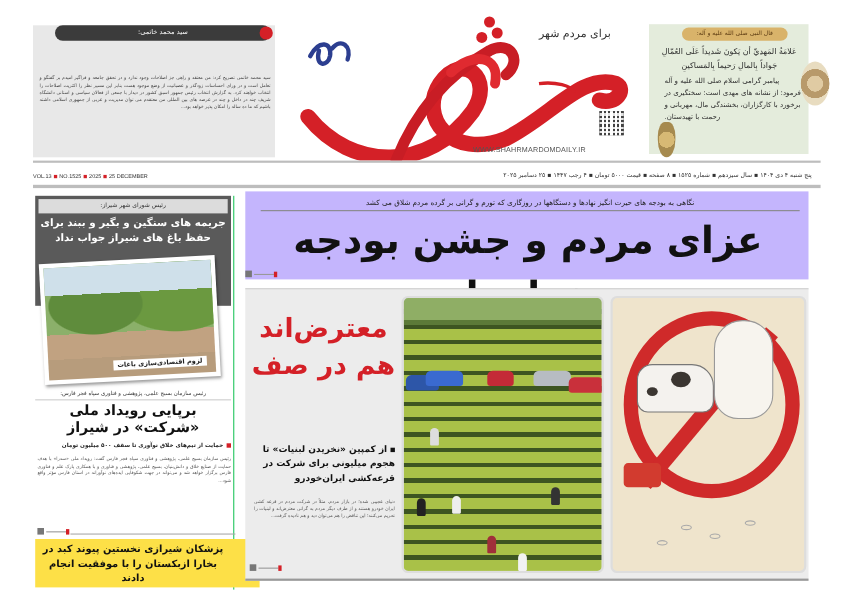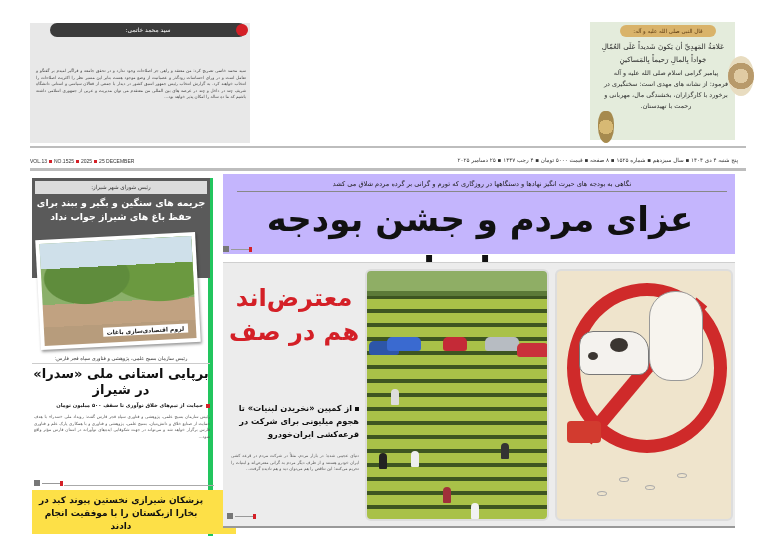--- a/index.html
+++ b/index.html
@@ -21,32 +21,32 @@
   .slogan { position: absolute; left: 230px; top: 20px; font-size: 10px; color: #333; }
   .qr { position: absolute; left: 285px; top: 95px; width: 22px; height: 22px; background:
        repeating-linear-gradient(90deg, #222 0 2px, #fff 2px 4px),
        #222; opacity: .85; }
   .qr-inner { position: absolute; inset: 0; background: repeating-linear-gradient(0deg, transparent 0 2px, rgba(255,255,255,.85) 2px 4px); }
   .website { position: absolute; left: 170px; top: 127px; font-size: 6.5px; color: #555; letter-spacing: .2px; font-family: "Liberation Sans", sans-serif; }
 
   .hadith-box { position: absolute; left: 572px; top: 16px; width: 145px; height: 118px; background: #e4ecdc; }
   .hadith-tag { position: absolute; left: 30px; top: 3px; width: 96px; height: 12px; border-radius: 6px; background: #d9b36a; font-size: 5.5px; text-align: center; line-height: 12px; color: #5b3a11; }
   .hadith-arabic { position: absolute; left: 4px; top: 18px; width: 138px; font-size: 7.2px; text-align: center; line-height: 13px; color: #2d2d2d; }
-  .hadith-fa { position: absolute; left: 14px; top: 46px; width: 124px; font-size: 6.4px; text-align: center; line-height: 11px; color: #2d2d2d; }
+  .hadith-fa { position: absolute; left: 14px; top: 46px; width: 124px; font-size: 6.4px; text-align: left; line-height: 11px; color: #2d2d2d; }
   .ornament-r { position: absolute; left: 710px; top: 50px; width: 26px; height: 40px; border-radius: 50%; background: radial-gradient(circle, #e0cba3 0 30%, #b89a6b 31% 55%, #e8dcc0 56%); }
   .ornament-l { position: absolute; left: 580px; top: 105px; width: 16px; height: 32px; border-radius: 40% 40% 50% 50%; background: radial-gradient(circle, #d7b974 0 40%, #a68a4e 41%); }
 
   .rule { position: absolute; left: 12px; height: 2px; background: #bdbdbd; }
 
   .dateline-left { position: absolute; left: 12px; top: 152px; font-size: 5px; color: #333; font-family: "Liberation Sans", sans-serif; }
   .dateline-left .sq { display: inline-block; width: 3px; height: 3px; background: #d42027; margin: 0 2px; vertical-align: middle; }
   .dateline-right { position: absolute; right: 20px; top: 151px; font-size: 5.6px; color: #333; }
 
   
-  .lc { position: absolute; left: 12px; top: 172px; width: 183px; height: 358px; border-right: 5px solid #22c55e; }
+  .lc { position: absolute; left: 12px; top: 172px; width: 183px; height: 358px; border-right: 1px solid #22c55e; }
   .lc-dark { position: absolute; left: 2px; top: 0; width: 178px; height: 100px; background: #5a5a5a; }
   .lc-dark .kicker { position: absolute; left: 3px; top: 3px; width: 172px; height: 13px; background: #dcdcdc; font-size: 5.5px; text-align: center; line-height: 13px; color: #333; }
   .lc-dark .head { position: absolute; left: 3px; top: 18px; width: 172px; font-size: 9.4px; font-weight: bold; line-height: 14px; text-align: center; color: #fff; }
 
   .photo-card { position: absolute; left: 8px; top: 58px; width: 160px; height: 110px; transform: rotate(-3deg); background: #fff; padding: 4px; box-shadow: 1px 2px 3px rgba(0,0,0,.4); }
   .photo { width: 100%; height: 100%; background:
       linear-gradient(180deg, #cfe0ea 0 25%, transparent 25%),
       radial-gradient(ellipse at 30% 35%, #5f8c3c 0 28%, transparent 29%),
       radial-gradient(ellipse at 80% 30%, #6b9940 0 32%, transparent 33%),
       linear-gradient(180deg, #8bb06a 0 60%, #c1a281 60% 82%, #b79c7c 82%);
@@ -103,20 +103,37 @@
 <div class="page">
 
   <div class="left-box rtl">
     <div class="tag">
       <span>سید محمد خاتمی:</span>
       <span class="tag-dot"></span>
     </div>
     <div class="body">سید محمد خاتمی تصریح کرد: من معتقد و راهی جز اصلاحات وجود ندارد و در تحقق جامعه و فراگیر امیدم بر گفتگو و تعامل است و در ورای احساسات زودگذر و عصبانیت از وضع موجود هست بنابر این مسیر نظر را اکثریت اصلاحات را انتخاب خواهند کرد. به گزارش انتخاب رئیس جمهور اسبق کشور در دیدار با جمعی از فعالان سیاسی و استانی دانشگاه شریف چند در داخل و چند در عرصه های بین المللی من معتقدم می توان مدیریت و عربی از جمهوری اسلامی داشته باشیم که ما ده ساله را امکان پذیر خواهد بود...</div>
   </div>
 
+  <div class="logo-wrap">
+    <svg class="logo-svg" width="330" height="140" viewBox="0 0 330 140">
+      <path d="M20 100 C 60 150, 130 150, 170 95 C 190 65, 160 40, 140 70 C 120 100, 150 140, 200 120 C 240 100, 270 60, 300 70 C 310 75, 300 90, 285 85" fill="none" stroke="#d42027" stroke-width="14" stroke-linecap="round"></path>
+      <path d="M100 140 C 120 90, 150 60, 185 40 C 205 30, 215 50, 200 62" fill="none" stroke="#c81d25" stroke-width="10" stroke-linecap="round"></path>
+      <path d="M150 60 C 170 40, 195 45, 190 70" fill="none" stroke="#e02a30" stroke-width="9" stroke-linecap="round"></path>
+      <path d="M230 70 C 245 68, 260 72, 262 78" fill="none" stroke="#d42027" stroke-width="3"></path>
+      <circle cx="178" cy="28" r="5" fill="#d42027"></circle>
+      <circle cx="192" cy="24" r="5" fill="#d42027"></circle>
+      <circle cx="185" cy="14" r="5" fill="#d42027"></circle>
+      <path d="M22 45 C 30 30, 42 32, 40 45 C 38 55, 26 55, 30 40 M 42 38 C 50 28, 60 36, 56 48" fill="none" stroke="#2c3e90" stroke-width="4" stroke-linecap="round"></path>
+    </svg>
+    <div class="slogan rtl">برای مردم شهر</div>
+    <div class="qr">
+        <div class="qr-inner"></div>
+      </div>
+    <div class="website">WWW.SHAHRMARDOMDAILY.IR</div>
+  </div>
 
   <div class="hadith-box rtl">
     <div class="hadith-tag">قال النبی صلی الله علیه و آله:</div>
     <div class="hadith-arabic">عَلامَةُ المَهدِيِّ أن يَكونَ شَديداً عَلَى العُمّالِ جَواداً بِالمالِ رَحيماً بِالمَساكينِ</div>
     <div class="hadith-fa">پیامبر گرامی اسلام صلی الله علیه و آله فرمود: از نشانه های مهدی است: سختگیری در برخورد با کارگزاران، بخشندگی مال، مهربانی و رحمت با تهیدستان.</div>
   </div>
   <div class="ornament-r"></div>
   <div class="ornament-l"></div>
 
   <div class="rule" style="top:140px; width:716px;"></div>
@@ -133,21 +150,21 @@
       <div class="kicker">رئیس شورای شهر شیراز:</div>
       <div class="head">جریمه های سنگین و بگیر و ببند برای حفظ باغ های شیراز جواب نداد</div>
     </div>
     <div class="photo-card">
       <div class="photo">
         <div class="photo-caption rtl">لزوم اقتصادی‌سازی باغات</div>
       </div>
     </div>
 
     <div class="lc-kicker2 rtl">رئیس سازمان بسیج علمی، پژوهشی و فناوری سپاه فجر فارس:</div>
-    <div class="lc-head2 rtl">برپایی استانی ملی «سدرا» در شیراز</div>
+    <div class="lc-head2 rtl">برپایی رویداد ملی «شرکت» در شیراز</div>
     <div class="lc-sub2 rtl"><span class="sq"></span><span>حمایت از تیم‌های خلاق نوآوری تا سقف ۵۰۰ میلیون تومان</span></div>
     <div class="lc-body2 rtl">رئیس سازمان بسیج علمی، پژوهشی و فناوری سپاه فجر فارس گفت: رویداد ملی «سدرا» با هدف حمایت از صنایع خلاق و دانش‌بنیان، بسیج علمی، پژوهشی و فناوری و با همکاری پارک علم و فناوری فارس برگزار خواهد شد و می‌تواند در جهت شکوفایی ایده‌های نوآورانه در استان فارس مؤثر واقع شود...</div>
     <div class="pgmark" style="top:302px;">
         <span class="num"></span>
         <span class="ln"></span>
         <span class="red"></span>
         <span class="rl"></span>
       </div>
 
     <div class="lc-gray rtl">

